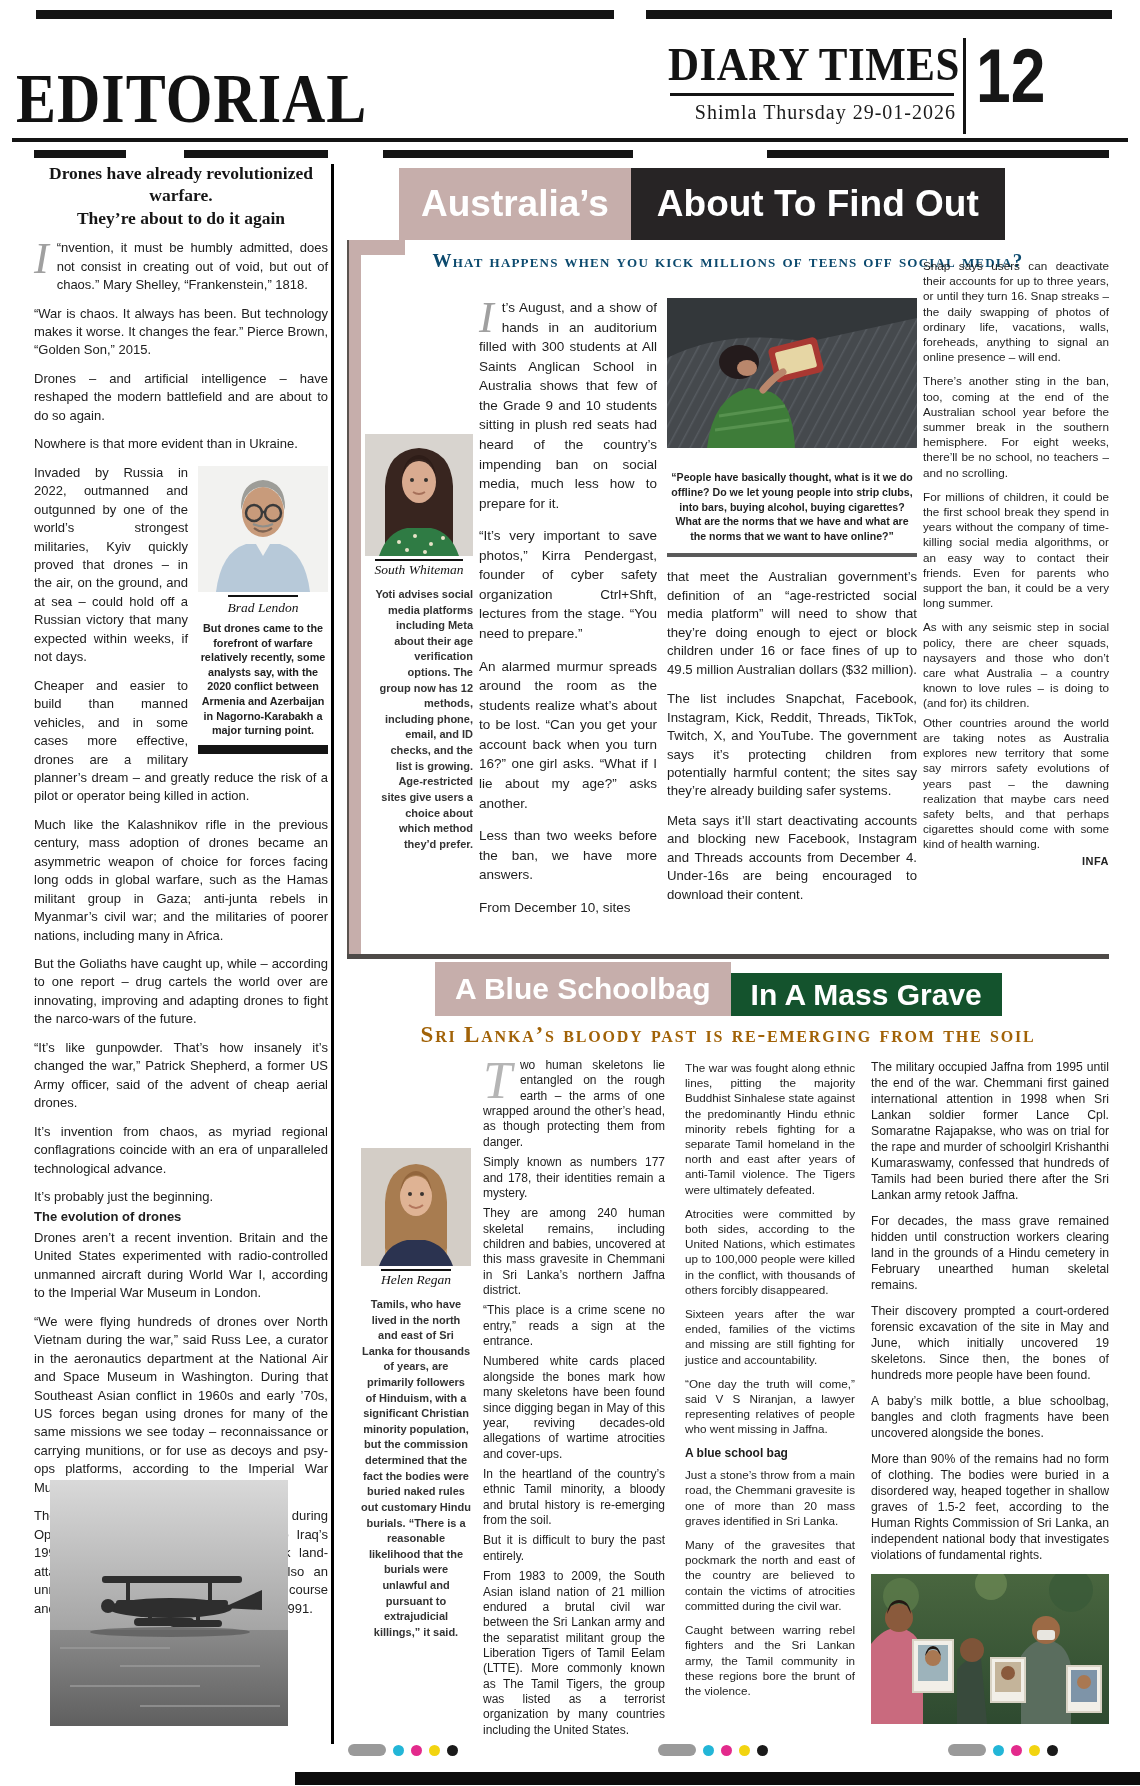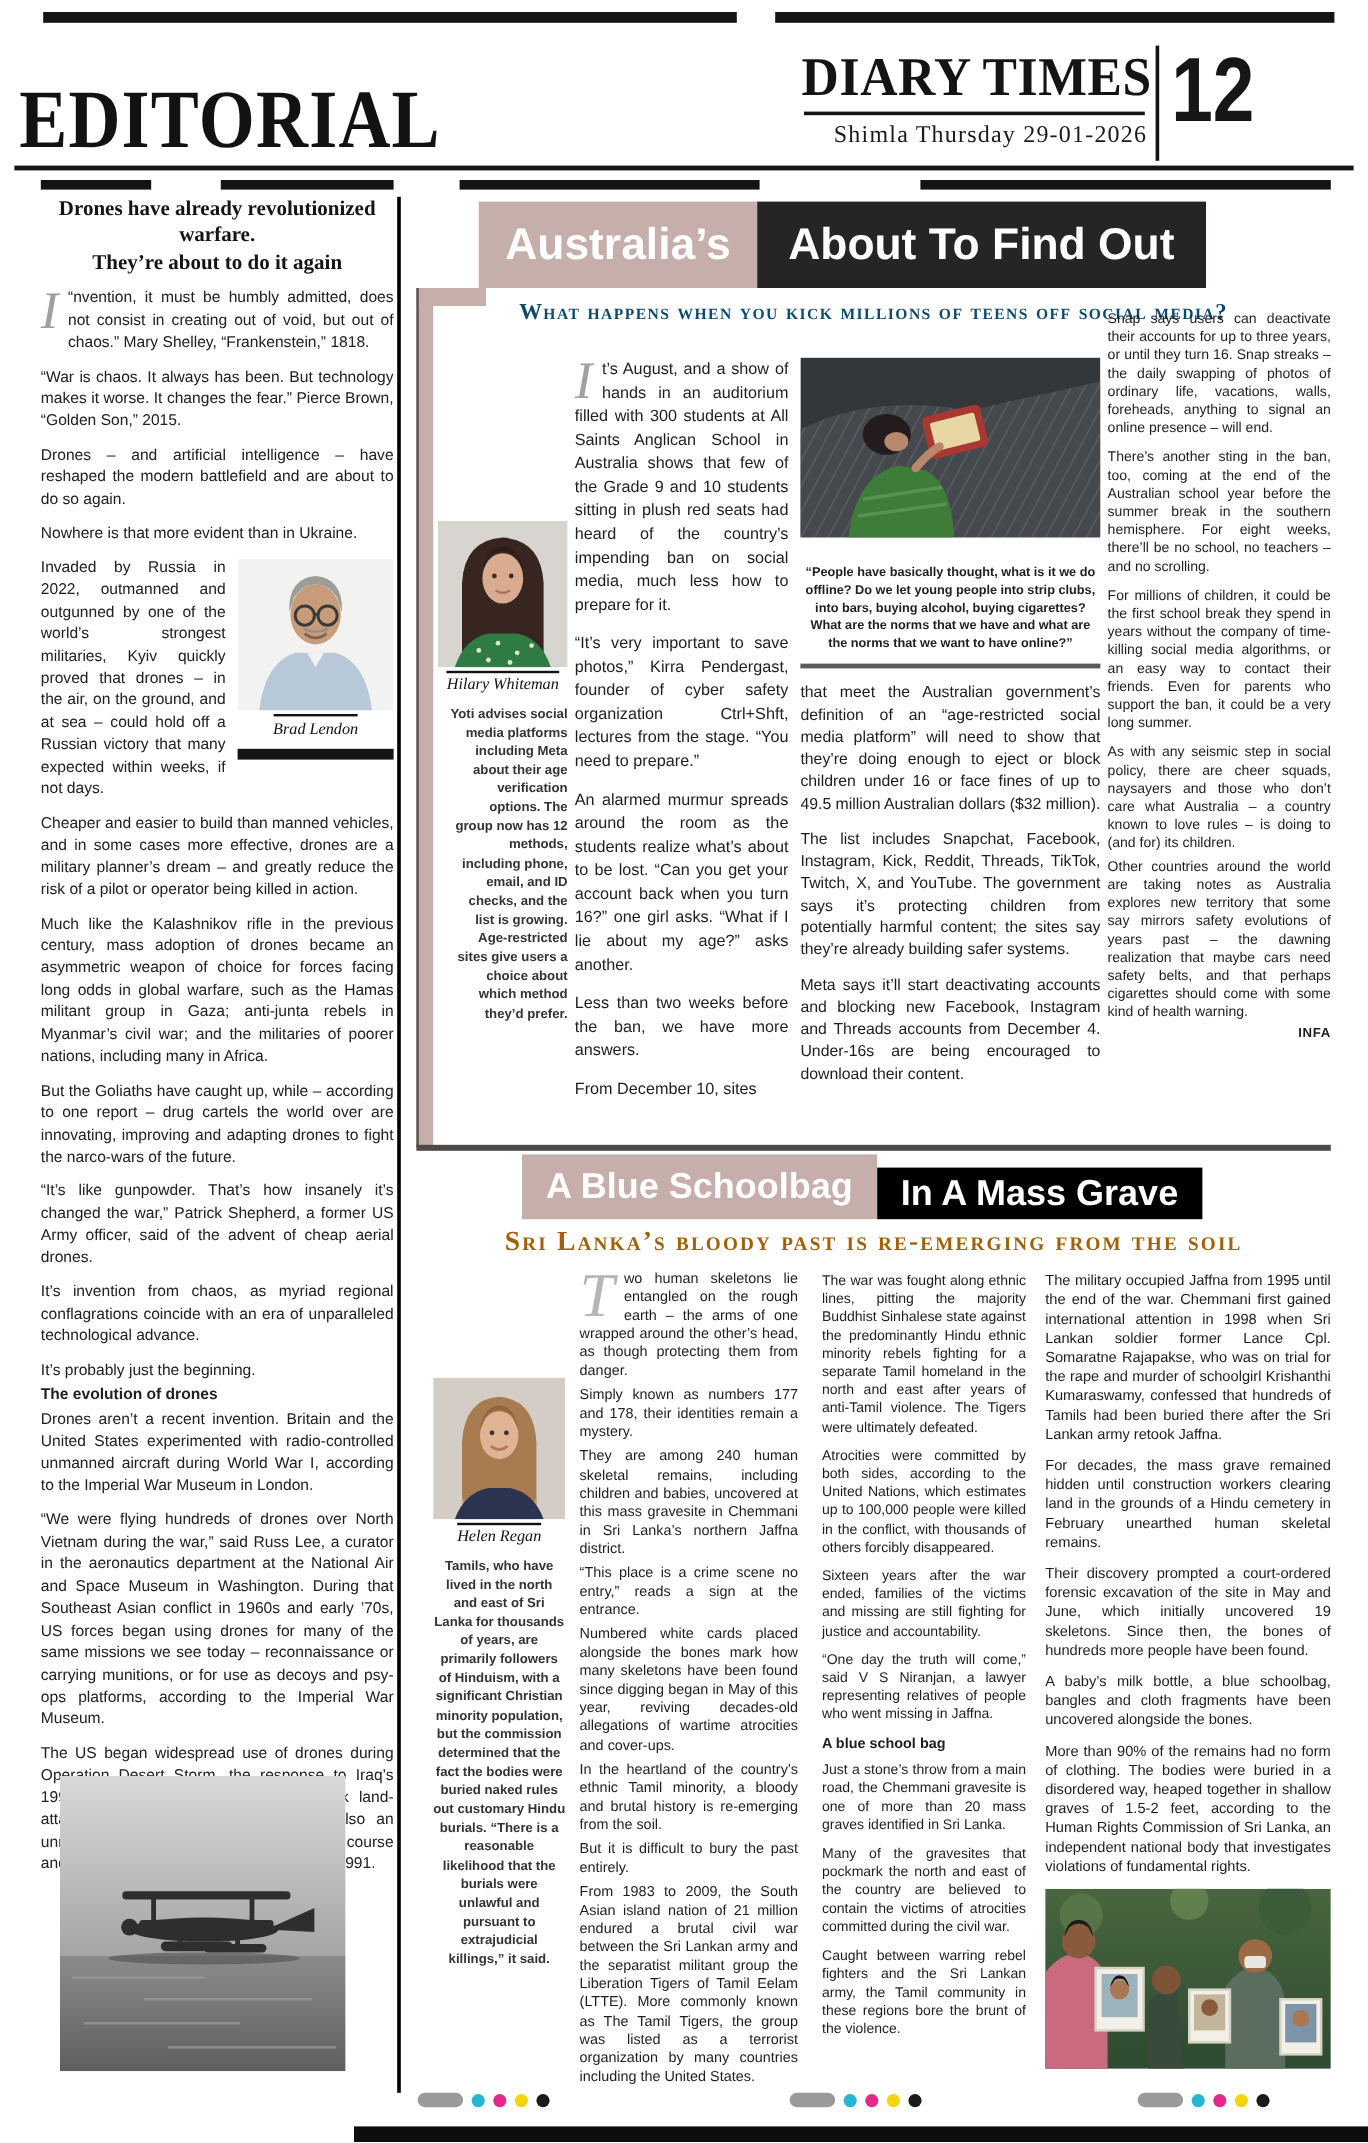--- a/index.html
+++ b/index.html
@@ -69,21 +69,21 @@
   .photo-cap { font-size:10.6px; font-weight:700; line-height:1.4; text-align:center; color:#1f1f1f; margin-top:22px; }
   .colC-rule { height:4px; background:#5a5a5a; margin:9px 0 11px 0; }
   .aus-colD { position:absolute; left:576px; top:110px; width:186px; font-size:11.7px; line-height:1.3; text-align:justify; }
   .aus-colD p { margin-bottom:9px; }
   .credit { text-align:right; font-weight:700; font-size:11px; letter-spacing:0.5px; color:#222; }
 
   
   .sl { position:absolute; left:347px; top:958px; width:762px; height:800px; }
   .sl .headline-bar { left:88px; top:4px; height:54px; font-size:30px; }
   .sl .accent { background:#c6aeab; padding:0 20px; color:#fff; }
-  .sl .rest { background:#000000; padding:11px 20px; color:#fff;margin-top:11px; }
+  .sl .rest { background:#14532d; padding:11px 20px; color:#fff;margin-top:11px; }
   .sl-subhead { position:absolute; left:-24px; top:64px; width:810px; text-align:center; font-family:"Liberation Serif",serif; font-weight:700; font-size:23px; font-variant:small-caps; letter-spacing:1.8px; color:#a16207; }
   .sl-rep { left:14px; top:190px; width:110px; }
   .sl-col1 { position:absolute; left:136px; top:100px; width:182px; font-size:12px; line-height:1.28; text-align:justify; }
   .sl-col1 p { margin-bottom:5px; }
   .sl-col2 { position:absolute; left:338px; top:102px; width:170px; font-size:11.7px; line-height:1.3; text-align:justify; }
   .sl-col2 p { margin-bottom:9px; }
   .sl-crosshead { font-weight:700; font-size:12px; margin:2px 0 6px 0; }
   .sl-col3 { position:absolute; left:524px; top:102px; width:238px; height:656px; font-size:12.2px; line-height:1.31; text-align:justify; display:flex; flex-direction:column; }
   .sl-col3 p { margin-bottom:10px; }
   .crowd-photo { margin-top:auto; }
@@ -138,20 +138,21 @@
           <ellipse cx="65" cy="46" rx="21" ry="25" fill="#c89b7b"></ellipse>
           <path d="M43 44 Q42 16 65 14 Q88 16 87 44 L83 32 Q76 21 65 21 Q54 21 47 32 Z" fill="#9d9d98"></path>
           <circle cx="56" cy="47" r="8" fill="none" stroke="#3a3a3a" stroke-width="2.4"></circle>
           <circle cx="75" cy="47" r="8" fill="none" stroke="#3a3a3a" stroke-width="2.4"></circle>
           <line x1="64" y1="46" x2="67" y2="46" stroke="#3a3a3a" stroke-width="2.4"></line>
           <path d="M56 62 Q65 69 74 62" fill="none" stroke="#7d6352" stroke-width="2.2"></path>
           <path d="M55 58 Q65 63 75 58" fill="none" stroke="#8f8f8a" stroke-width="2"></path>
         </svg>
         <figcaption>
           <div class="fig-name">Brad Lendon</div>
+          <div class="fig-cap">But drones came to the forefront of warfare relatively recently, some analysts say, with the 2020 conflict between Armenia and Azerbaijan in Nagorno-Karabakh a major turning point.</div>
           <div class="fig-bar"></div>
         </figcaption>
       </figure>
 
       <p>Invaded by Russia in 2022, outmanned and outgunned by one of the world’s strongest militaries, Kyiv quickly proved that drones – in the air, on the ground, and at sea – could hold off a Russian victory that many expected within weeks, if not days.</p>
       <p>Cheaper and easier to build than manned vehicles, and in some cases more effective, drones are a military planner’s dream – and greatly reduce the risk of a pilot or operator being killed in action.</p>
       <p>Much like the Kalashnikov rifle in the previous century, mass adoption of drones became an asymmetric weapon of choice for forces facing long odds in global warfare, such as the Hamas militant group in Gaza; anti-junta rebels in Myanmar’s civil war; and the militaries of poorer nations, including many in Africa.</p>
       <p>But the Goliaths have caught up, while – according to one report – drug cartels the world over are innovating, improving and adapting drones to fight the narco-wars of the future.</p>
       <p>“It’s like gunpowder. That’s how insanely it’s changed the war,” Patrick Shepherd, a former US Army officer, said of the advent of cheap aerial drones.</p>
       <p>It’s invention from chaos, as myriad regional conflagrations coincide with an era of unparalleled technological advance.</p>
@@ -228,21 +229,21 @@
         <path d="M14 122 Q22 98 42 94 L66 94 Q86 98 94 122 Z" fill="#2f7b44"></path>
         <g fill="#e8e3c8">
             <circle cx="34" cy="108" r="2"></circle>
             <circle cx="50" cy="102" r="2"></circle>
             <circle cx="66" cy="110" r="2"></circle>
             <circle cx="78" cy="104" r="2"></circle>
             <circle cx="42" cy="116" r="2"></circle>
             <circle cx="60" cy="118" r="2"></circle>
           </g>
       </svg>
-      <div class="fig-name">Hilary Whiteman</div>
+      <div class="fig-name">South Whiteman</div>
       <div class="rep-cap right">Yoti advises social media platforms including Meta about their age verification options. The group now has 12 methods, including phone, email, and ID checks, and the list is growing. Age-restricted sites give users a choice about which method they’d prefer.</div>
     </div>
 
     <div class="aus-colB">
       <p><span class="dropcap">I</span><span>t’s August, and a show of hands in an auditorium filled with 300 students at All Saints Anglican School in Australia shows that few of the Grade 9 and 10 students sitting in plush red seats had heard of the country’s impending ban on social media, much less how to prepare for it.</span></p>
       <p>“It’s very important to save photos,” Kirra Pendergast, founder of cyber safety organization Ctrl+Shft, lectures from the stage. “You need to prepare.”</p>
       <p>An alarmed murmur spreads around the room as the students realize what’s about to be lost. “Can you get your account back when you turn 16?” one girl asks. “What if I lie about my age?” asks another.</p>
       <p>Less than two weeks before the ban, we have more answers.</p>
       <p>From December 10, sites</p>
     </div>

